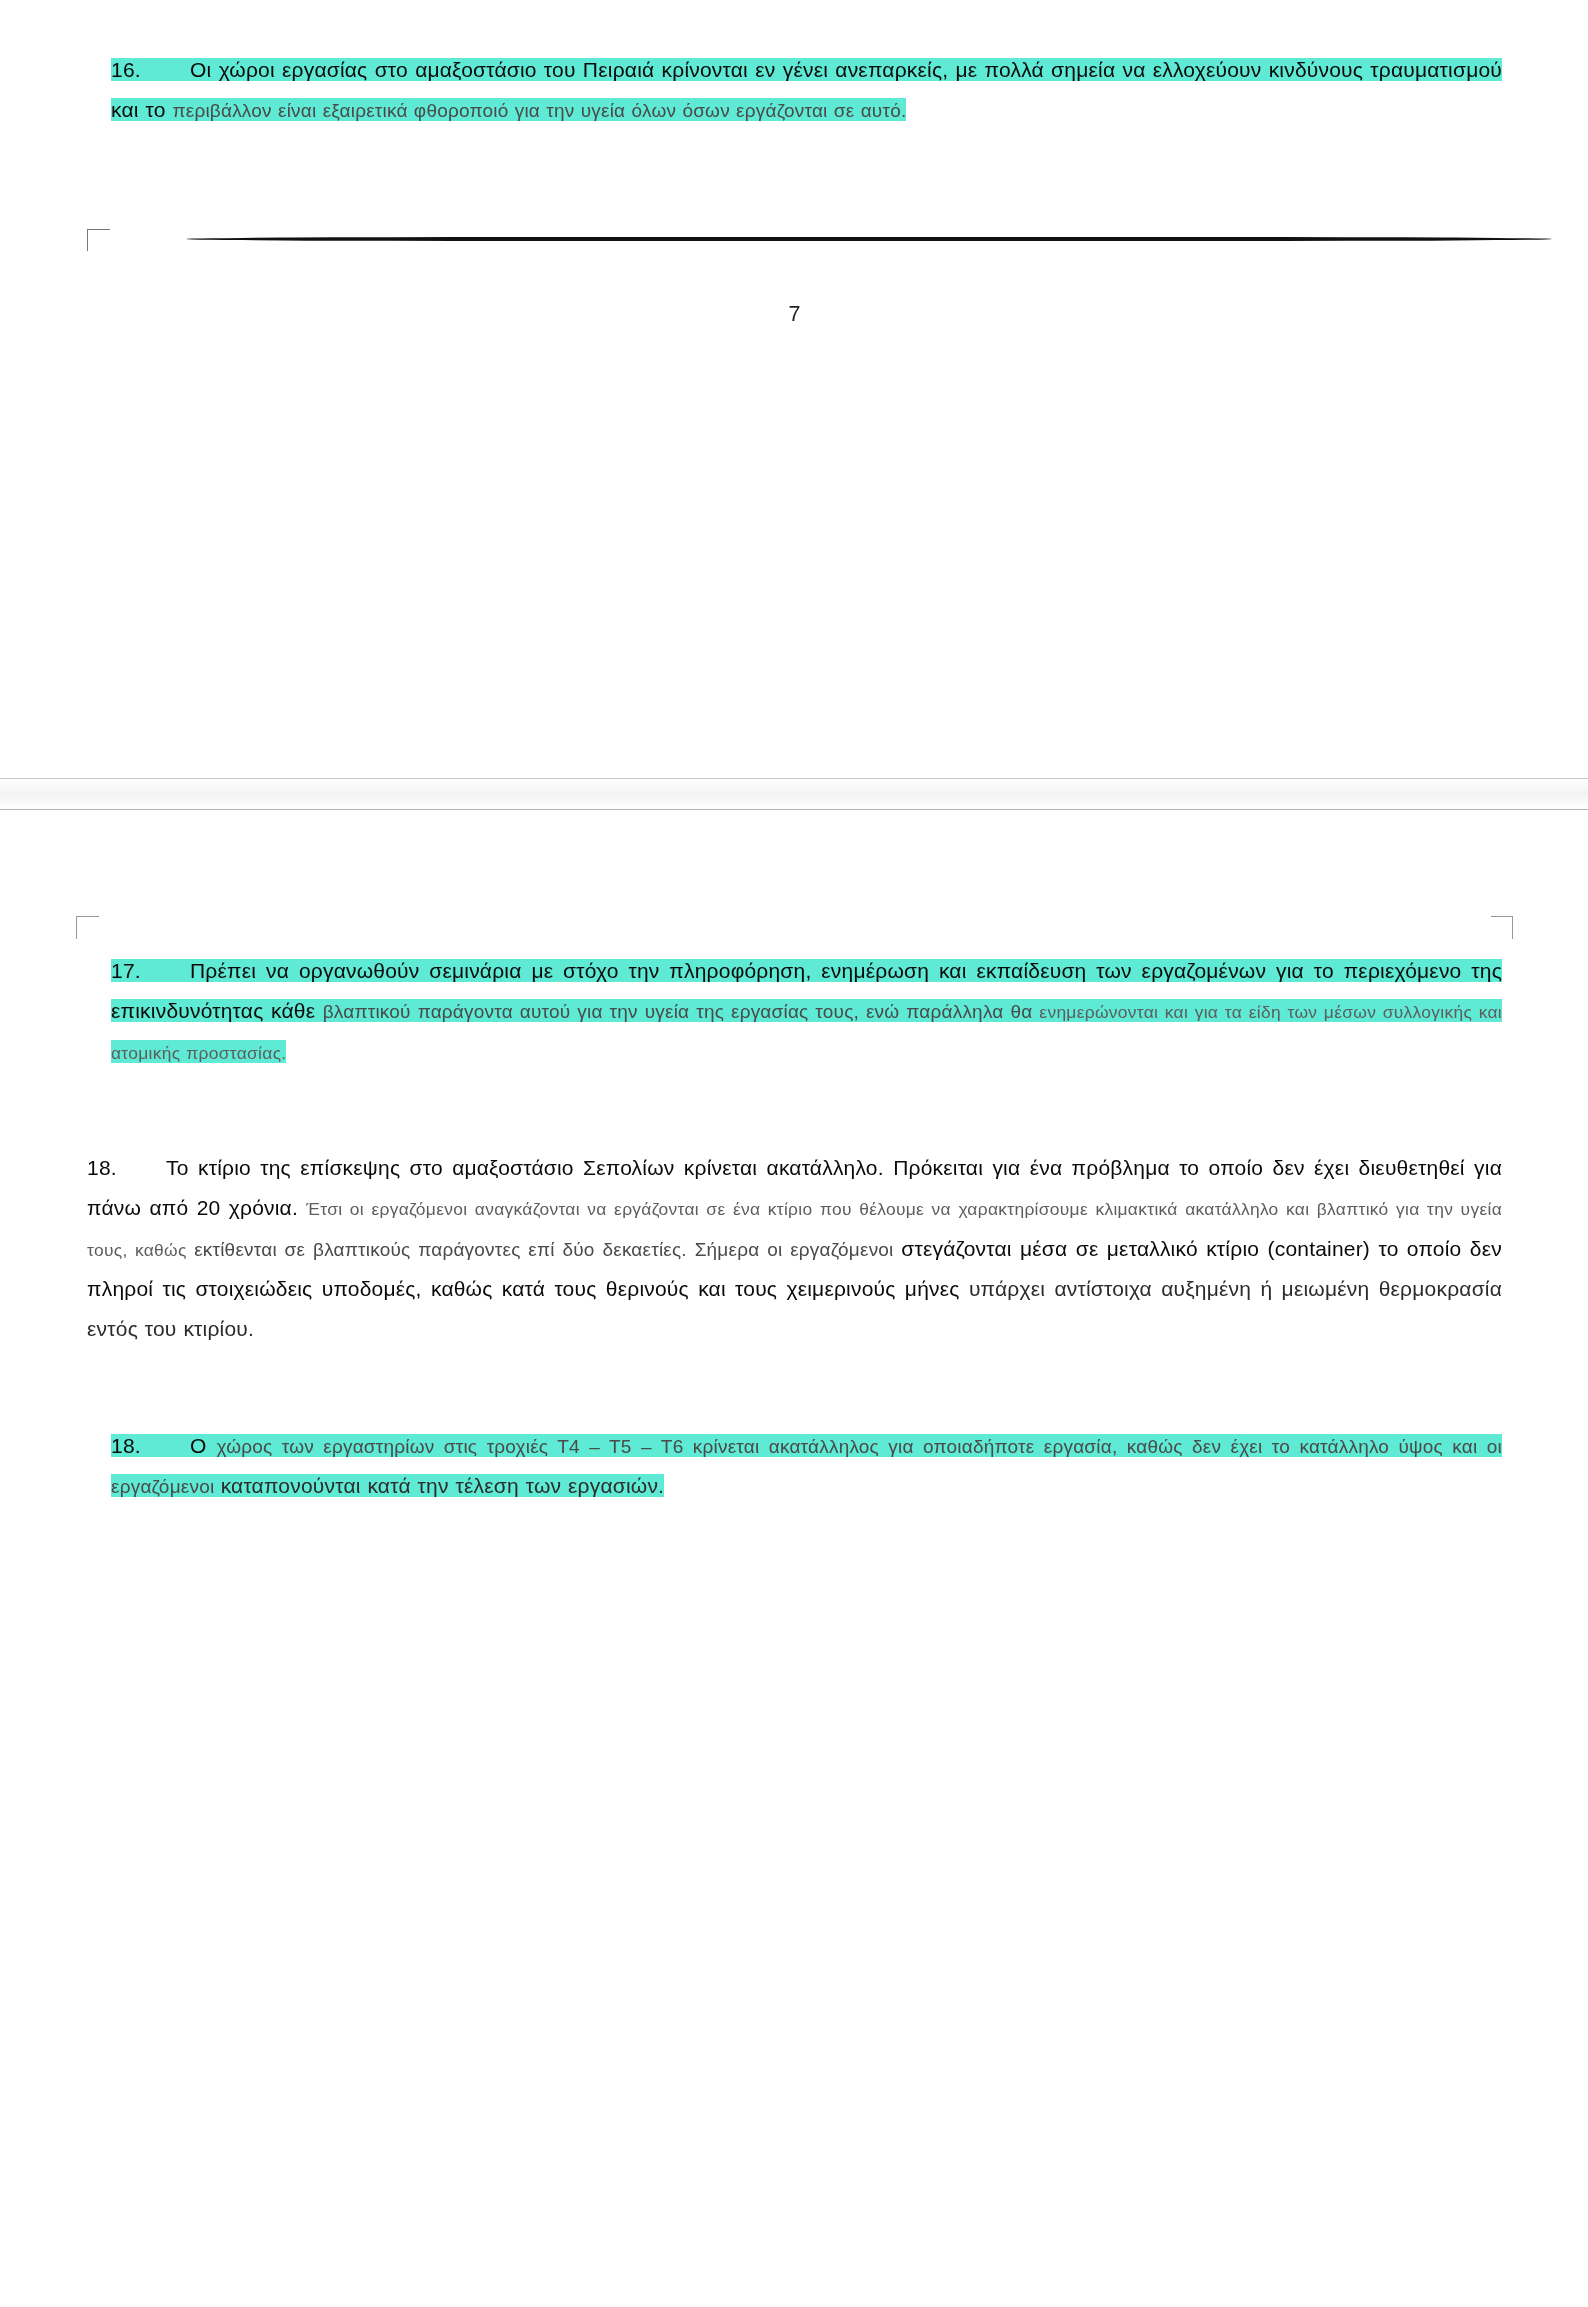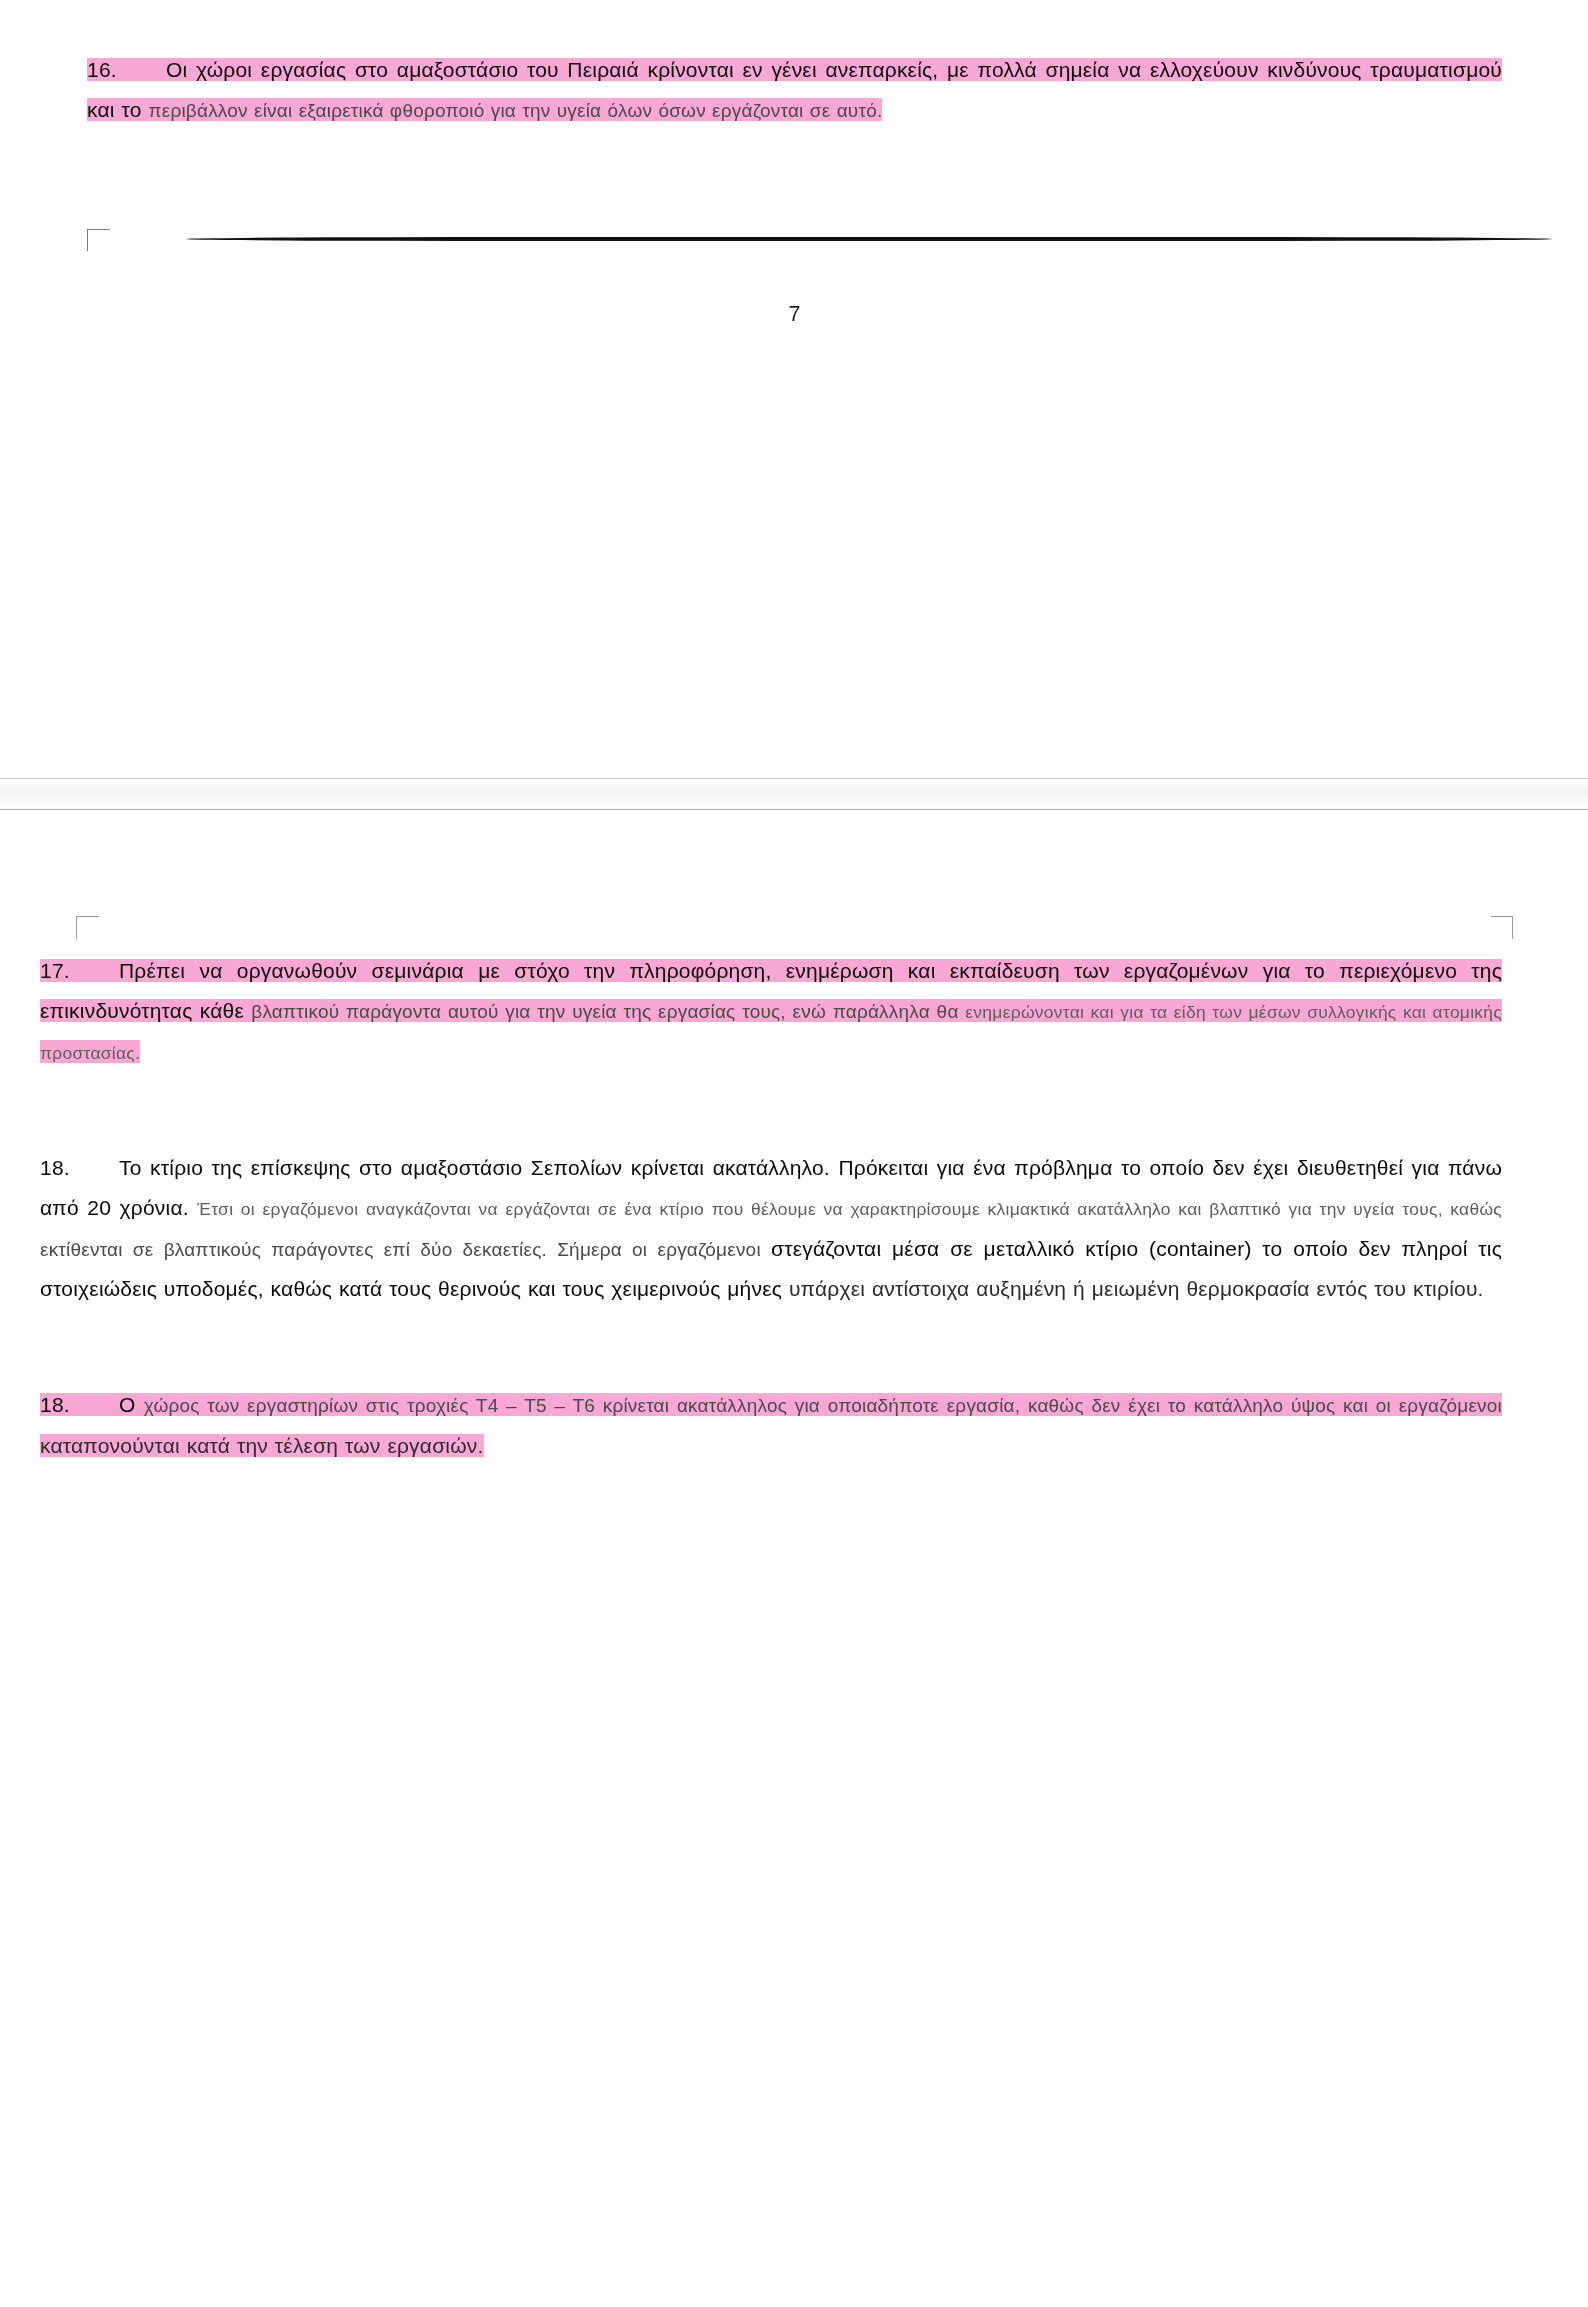--- a/index.html
+++ b/index.html
@@ -20,21 +20,21 @@
   .page {
     background: #ffffff;
     position: relative;
     box-sizing: border-box;
   }
   .page-top {
     padding: 50px 87px 0 87px;
     height: 778px;
   }
   .page-bottom {
-    padding: 141px 87px 33px 40px;
+    padding: 141px 87px 33px 87px;
   }
   .gap-band {
     height: 30px;
     background: #ffffff;
     border-top: 1.7px solid #c9c9c9;
     border-bottom: 1.7px solid #b5b5b5;
     background-image: linear-gradient(to bottom, #fefefe 0%, #f3f3f3 50%, #ffffff 100%);
   }
   
   p.para {
@@ -44,22 +44,23 @@
     font-size: 21px;
     letter-spacing: 0.2px;
     word-spacing: 0.8px;
   }
   .num {
     display: inline-block;
     min-width: 79px;
     font-weight: 400;
   }
   .hl {
-    background: #f9a8d4;
+    background: #5eead4;
     box-decoration-break: clone;
+    margin-left: 24px;
     -webkit-box-decoration-break: clone;
   }
   
   .faint {
     color: #4a4a4a;
     font-size: 19px;
     letter-spacing: 0.2px;
   }
   .fainter {
     color: #5d5d5d;

